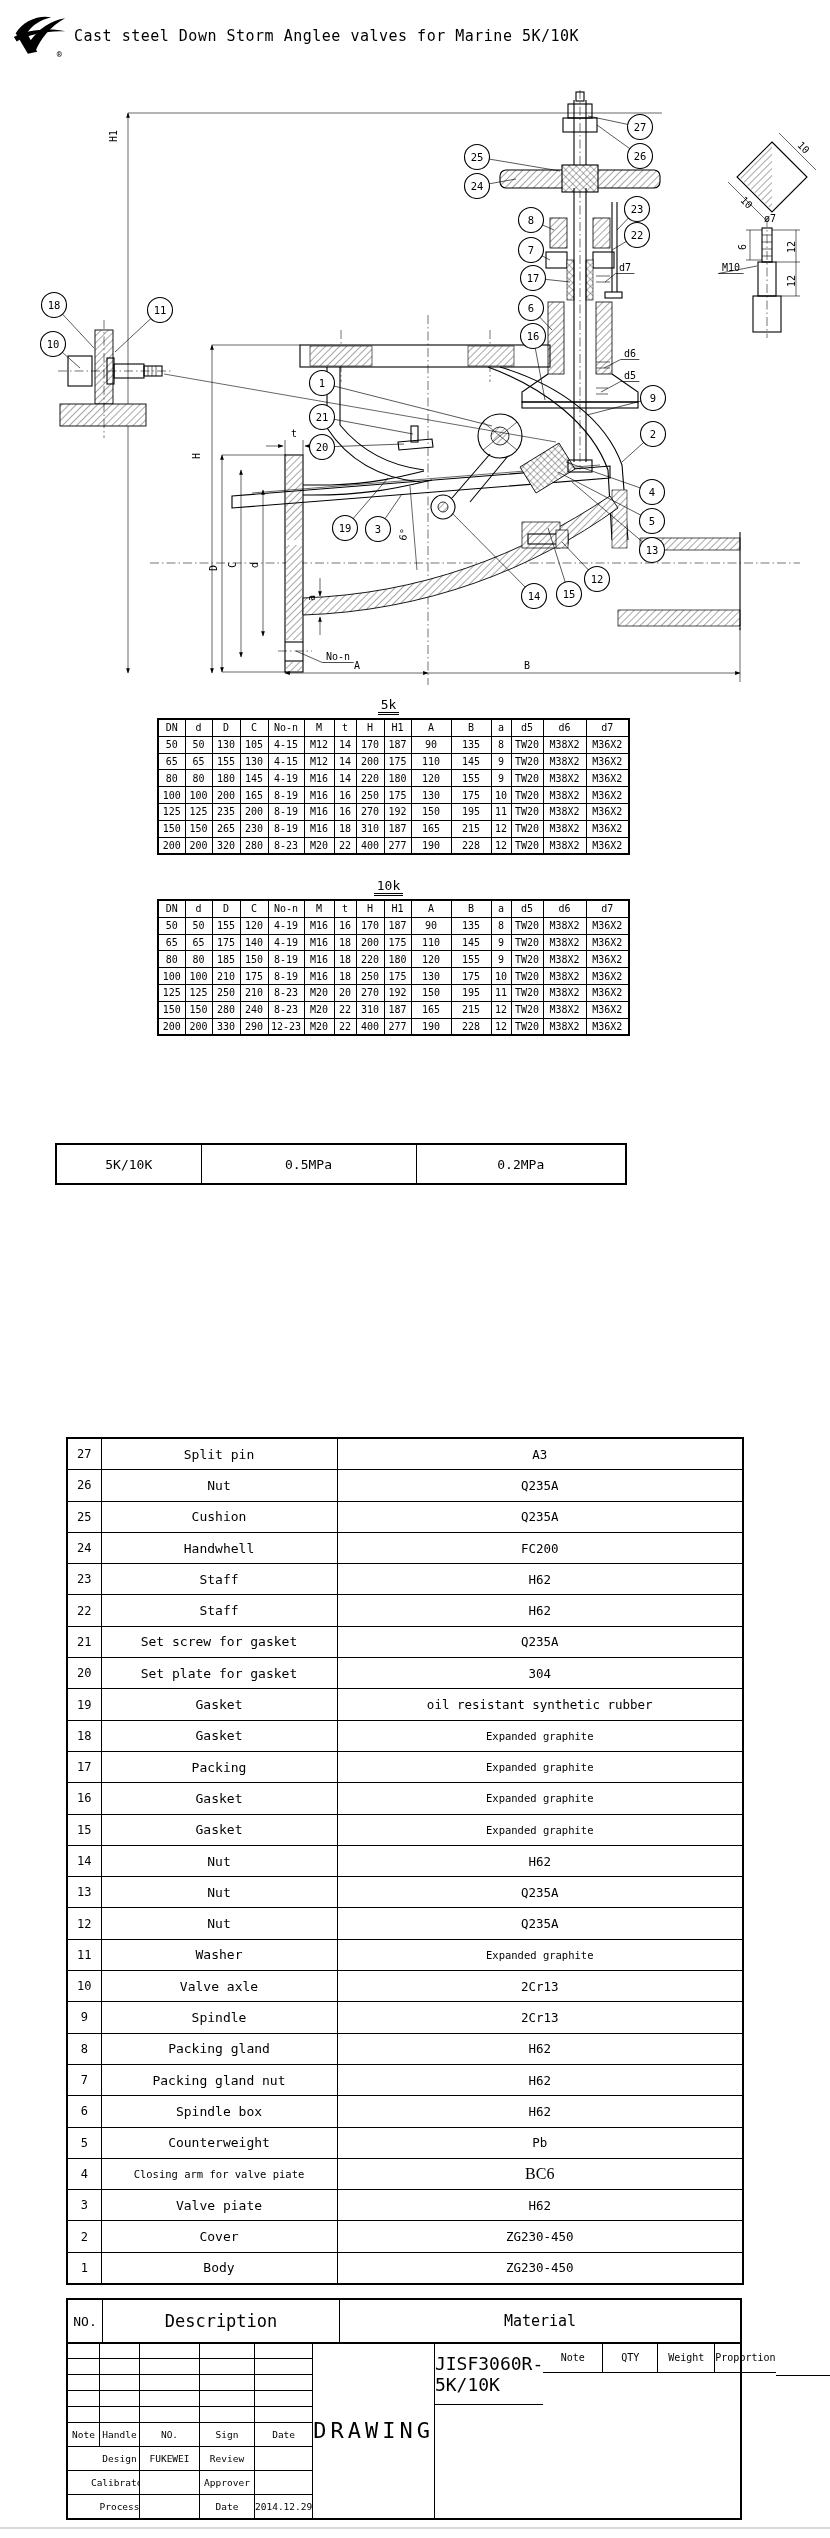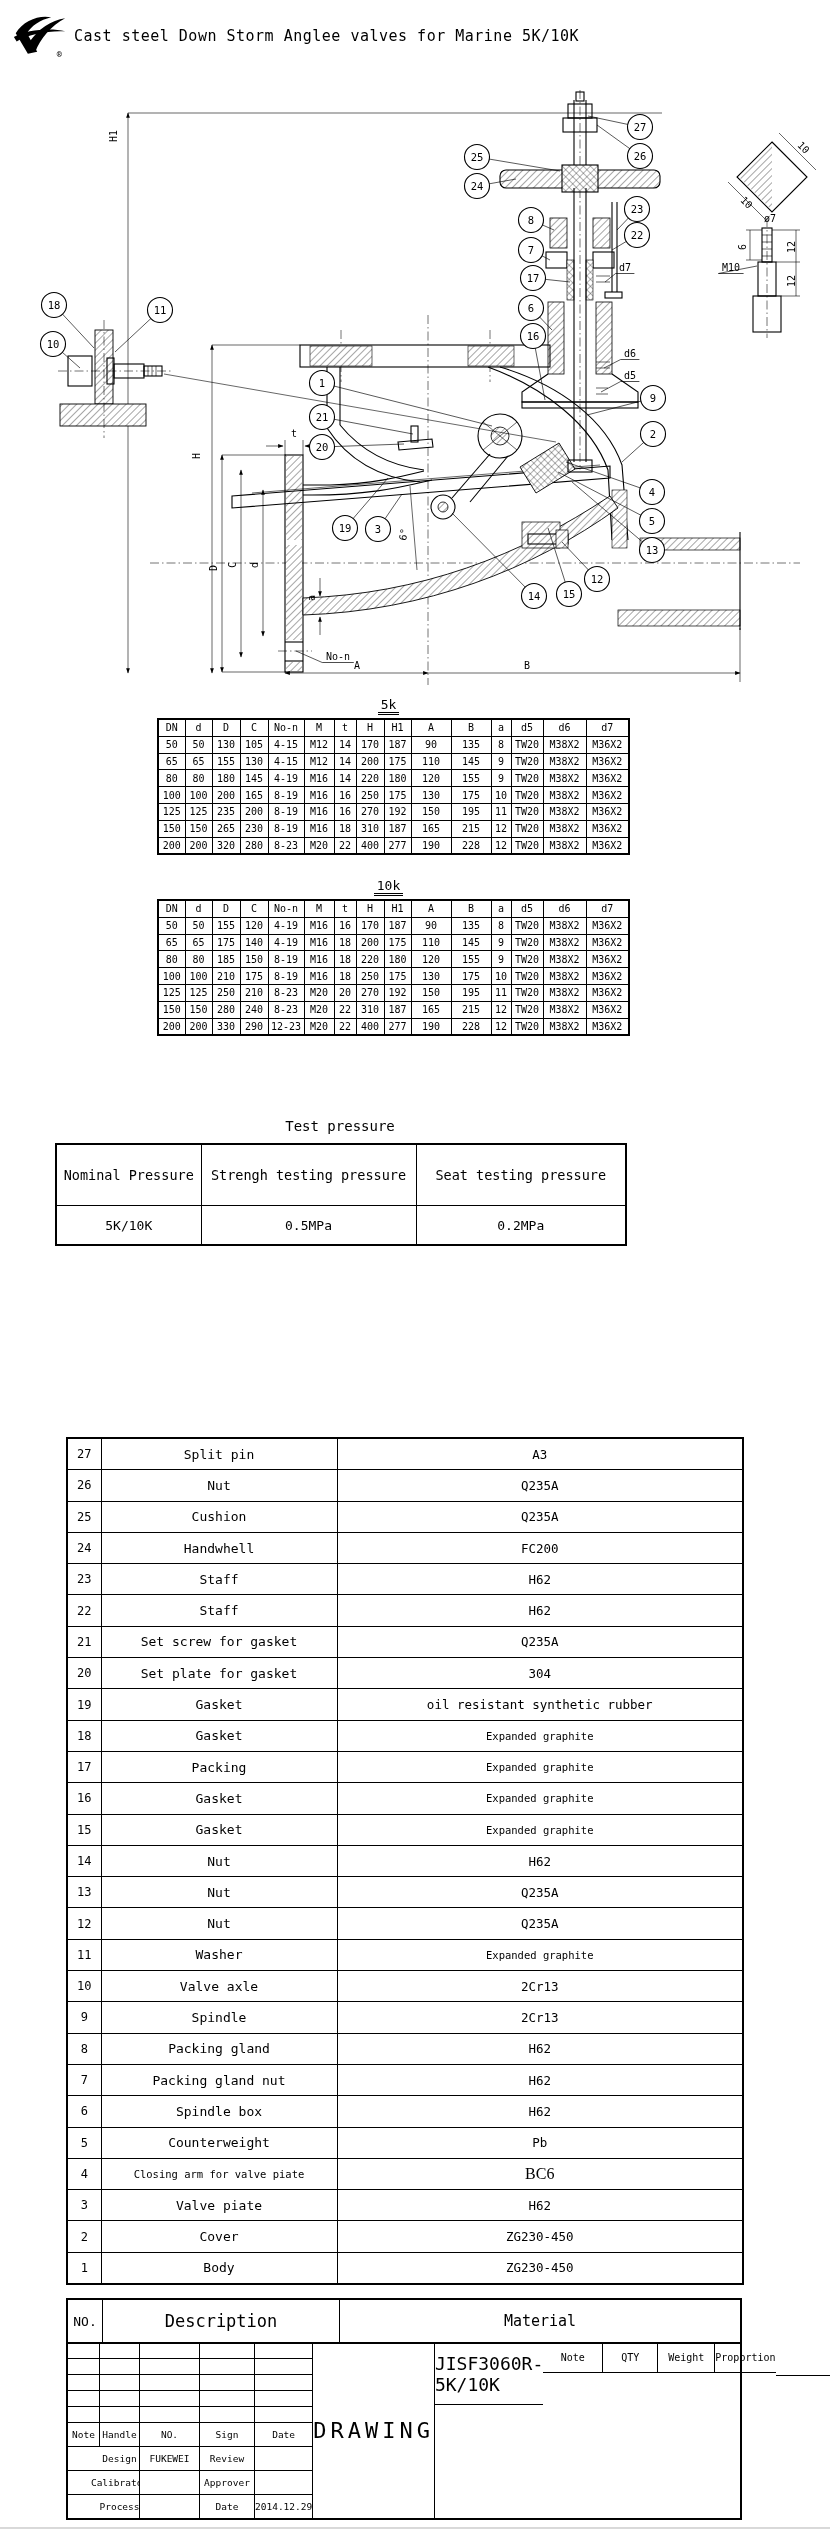--- a/index.html
+++ b/index.html
@@ -792,33 +792,27 @@
             <td>228</td>
             <td>12</td>
             <td>TW20</td>
             <td>M38X2</td>
             <td>M36X2</td>
           </tr>
         </tbody>
     </table>
   </div>
 
-  <div class="tp-title">Test pressure</div>
   <table class="tpt">
     <colgroup>
         <col style="width:145px">
         <col style="width:215px">
         <col style="width:210px">
       </colgroup>
     <tbody>
-        <tr>
-      <th>Nominal Pressure</th>
-      <th>Strengh testing pressure</th>
-      <th>Seat testing pressure</th>
-    </tr>
     <tr>
       <td>5K/10K</td>
       <td>0.5MPa</td>
       <td>0.2MPa</td>
     </tr>
   </tbody>
     </table>
 
   <table class="parts">
     <colgroup>

